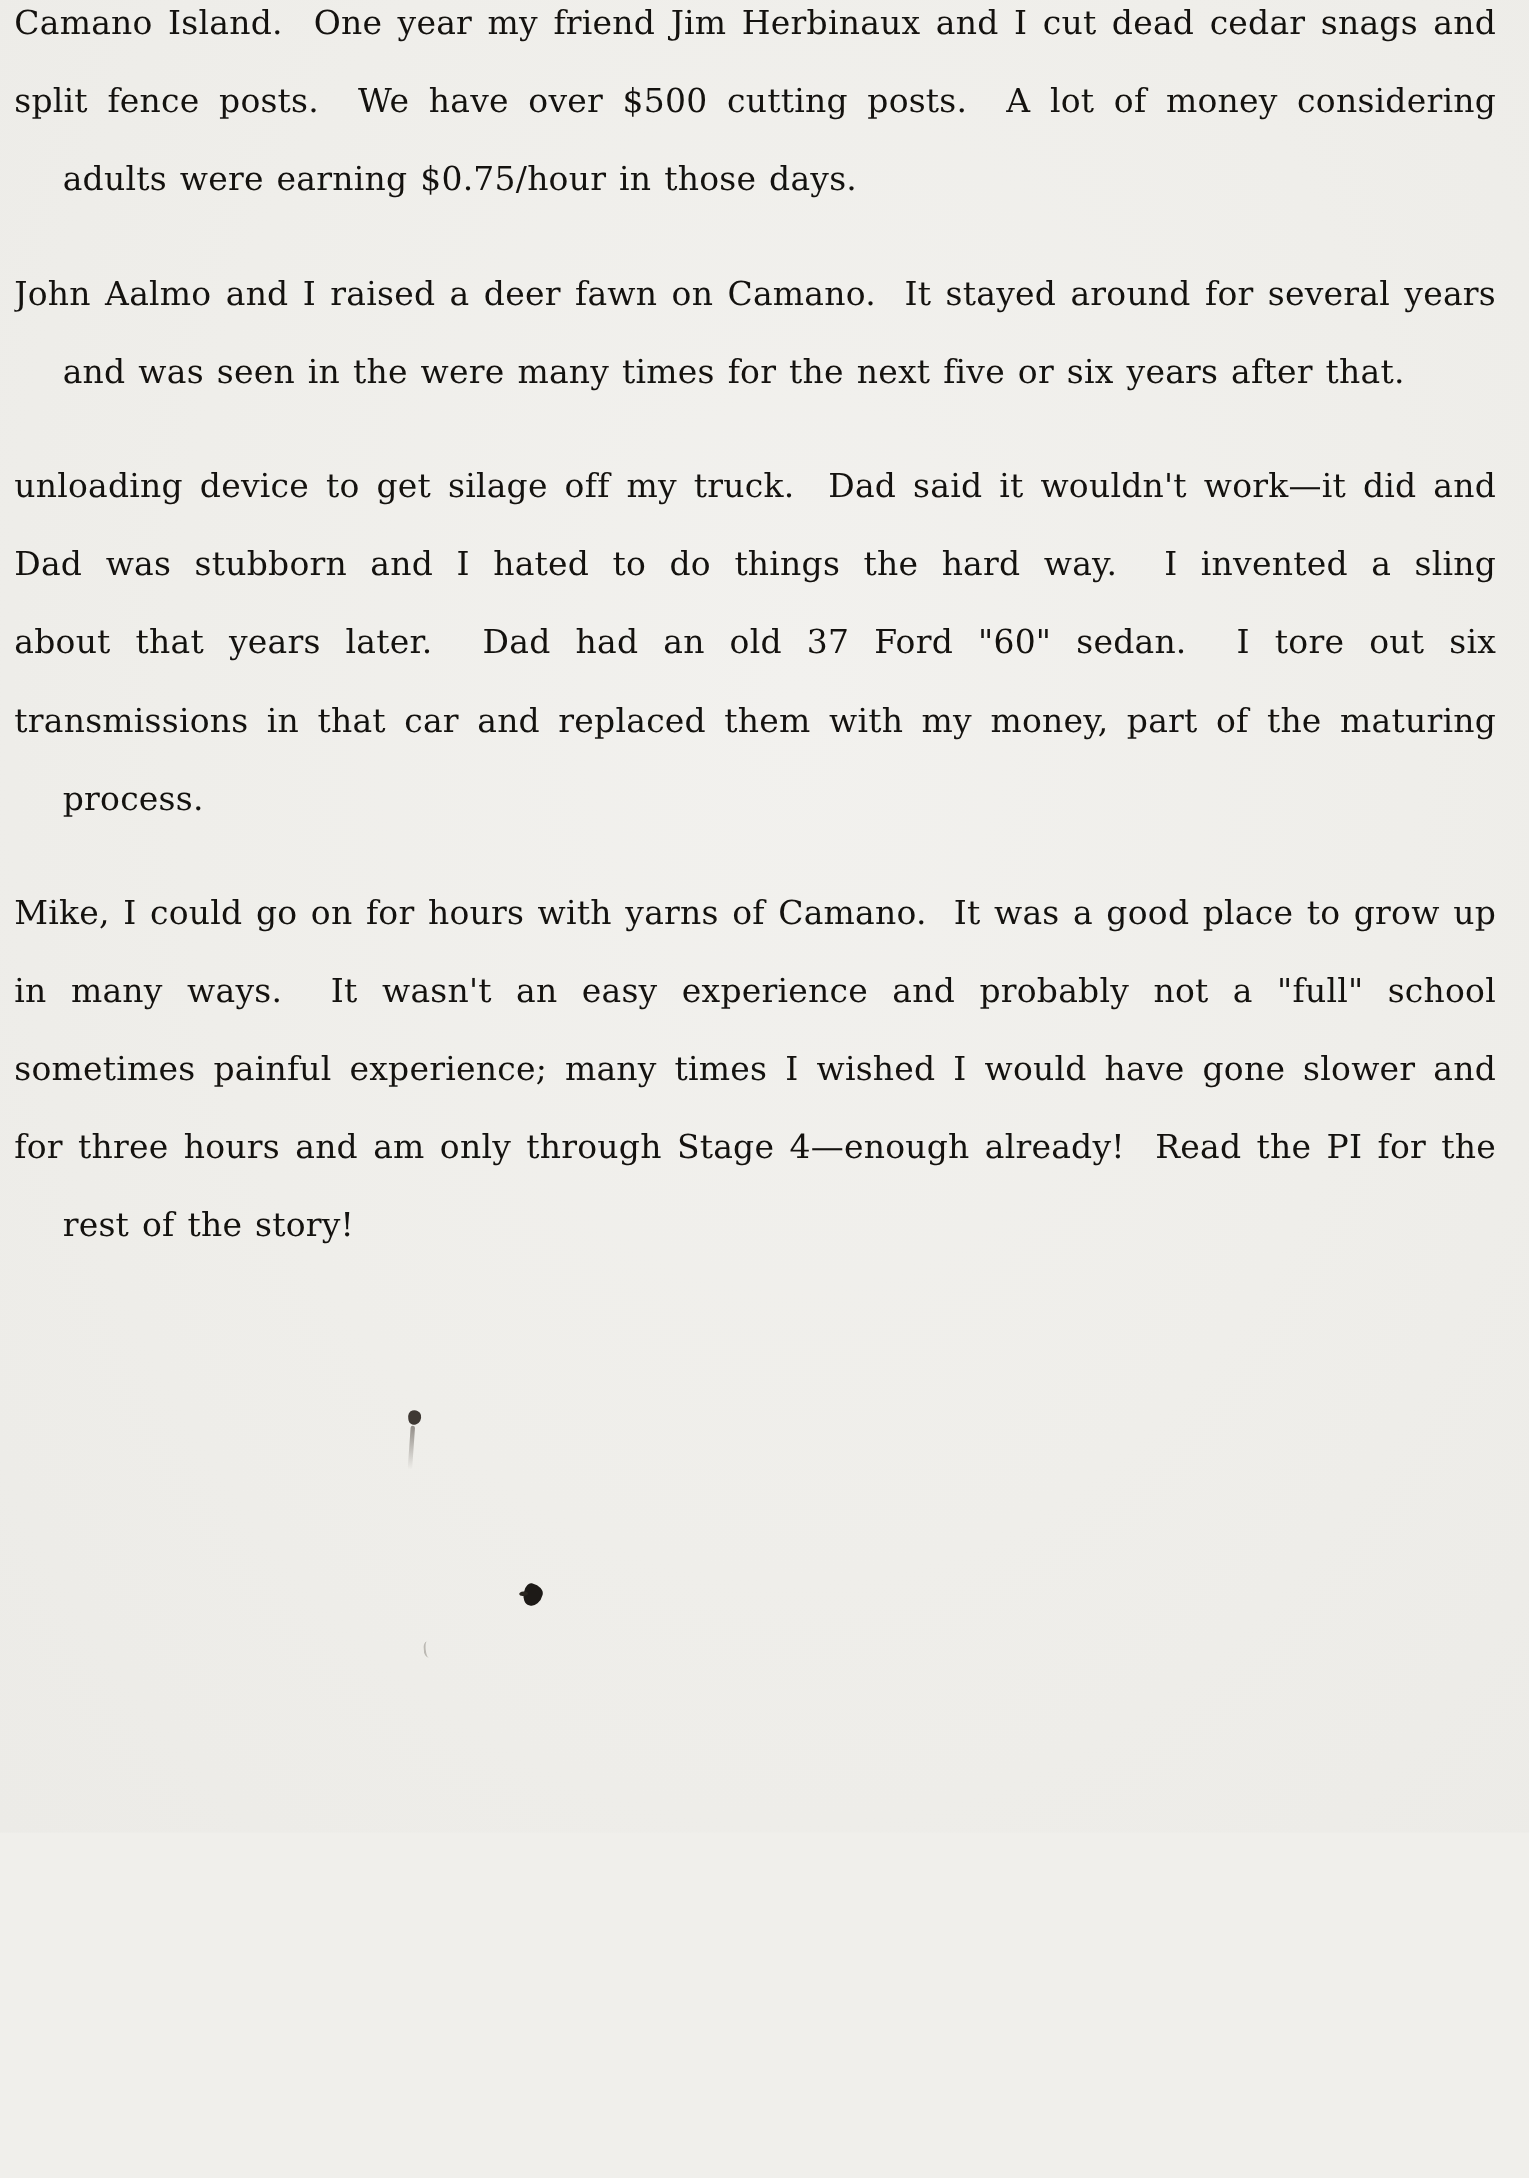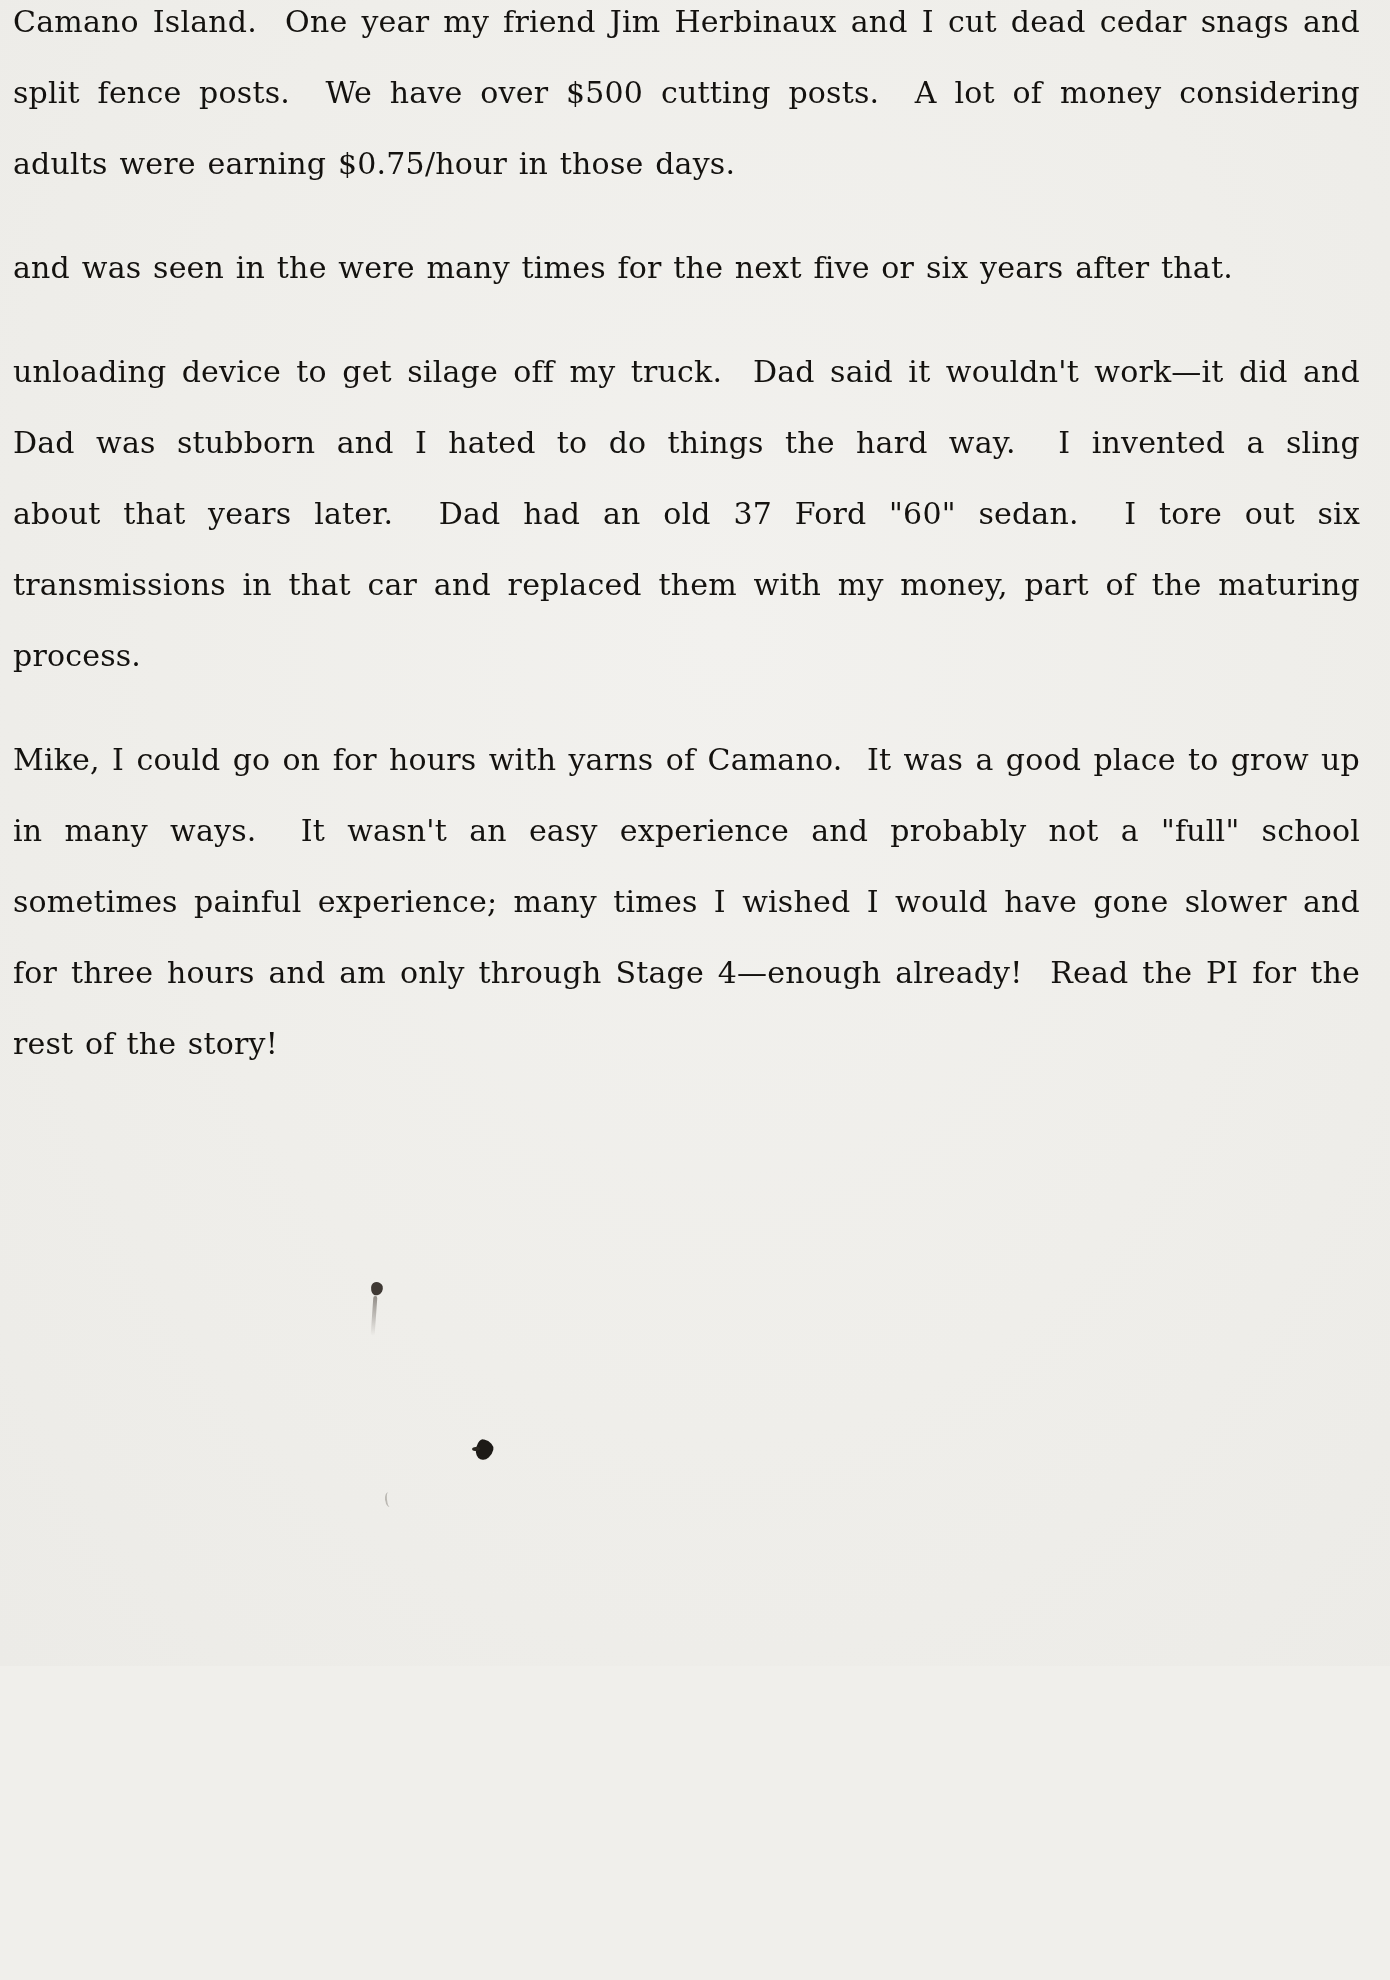--- a/index.html
+++ b/index.html
@@ -32,20 +32,21 @@
     height:71px;
     overflow:hidden;
     text-align:justify;
     text-align-last:justify;
     text-justify:inter-word;
     word-spacing:2px;
     letter-spacing:0.2px;
   }
   .line.last{
     text-align-last:left;
+    margin-left:44px;
   }
   
   .smudge-head{
     position:absolute;left:371px;top:1282px;
     width:12px;height:13px;
     background:#2b2username5s;
     background:#2b2520;
     border-radius:45% 60% 55% 40% / 55% 45% 60% 40%;
     transform:rotate(-12deg);
     opacity:0.9;
@@ -98,20 +99,21 @@
 <body>
 
 <div class="page">
   <div class="text-block" id="paragraphs">
       <div class="paragraph">
         <div class="line">Camano Island.&nbsp; One year my friend Jim Herbinaux and I cut dead cedar snags and</div>
         <div class="line">split fence posts.&nbsp; We have over $500 cutting posts.&nbsp; A lot of money considering</div>
         <div class="line last">adults were earning $0.75/hour in those days.</div>
       </div>
       <div class="paragraph">
+        <div class="line">John Aalmo and I raised a deer fawn on Camano.&nbsp; It stayed around for several years</div>
         <div class="line last">and was seen in the were many times for the next five or six years after that.</div>
       </div>
       <div class="paragraph">
         <div class="line">unloading device to get silage off my truck.&nbsp; Dad said it wouldn't work—it did and</div>
         <div class="line">Dad was stubborn and I hated to do things the hard way.&nbsp; I invented a sling</div>
         <div class="line">about that years later.&nbsp; Dad had an old 37 Ford "60" sedan.&nbsp; I tore out six</div>
         <div class="line">transmissions in that car and replaced them with my money, part of the maturing</div>
         <div class="line last">process.</div>
       </div>
       <div class="paragraph">

